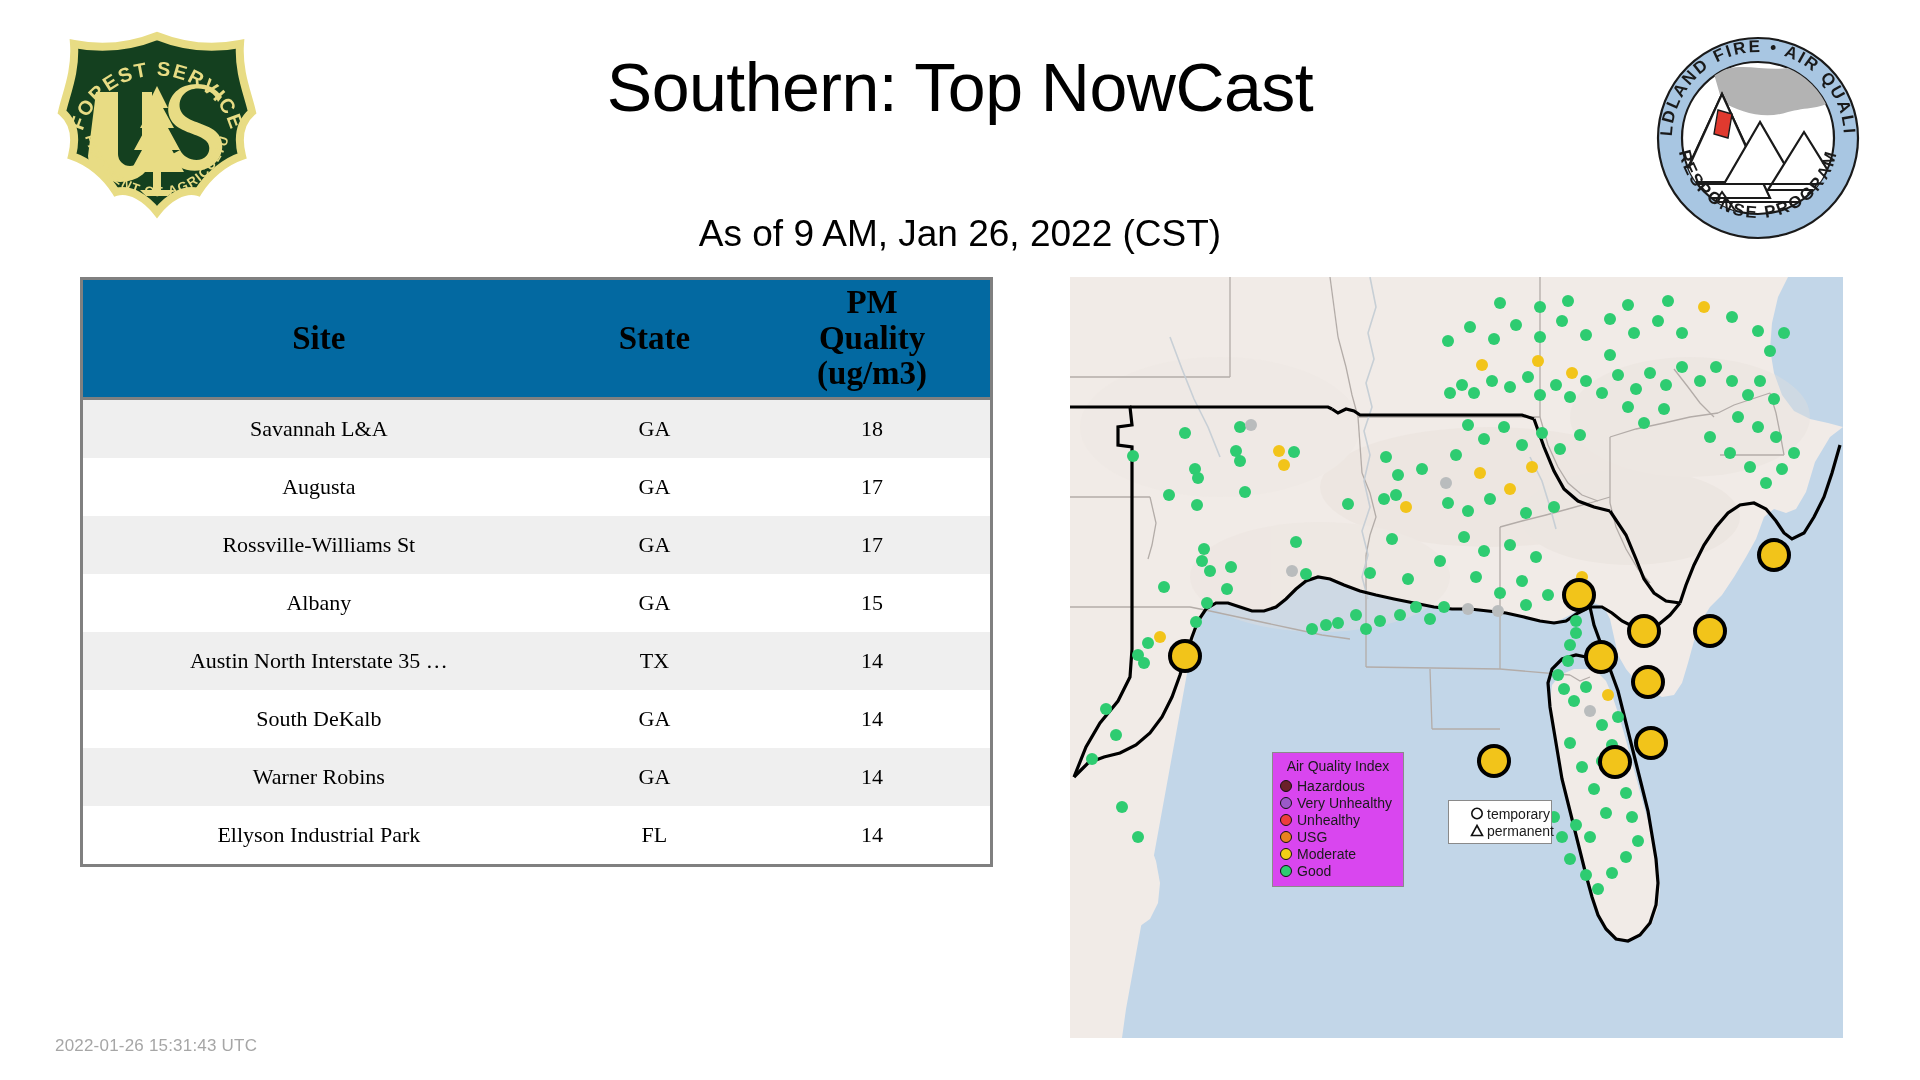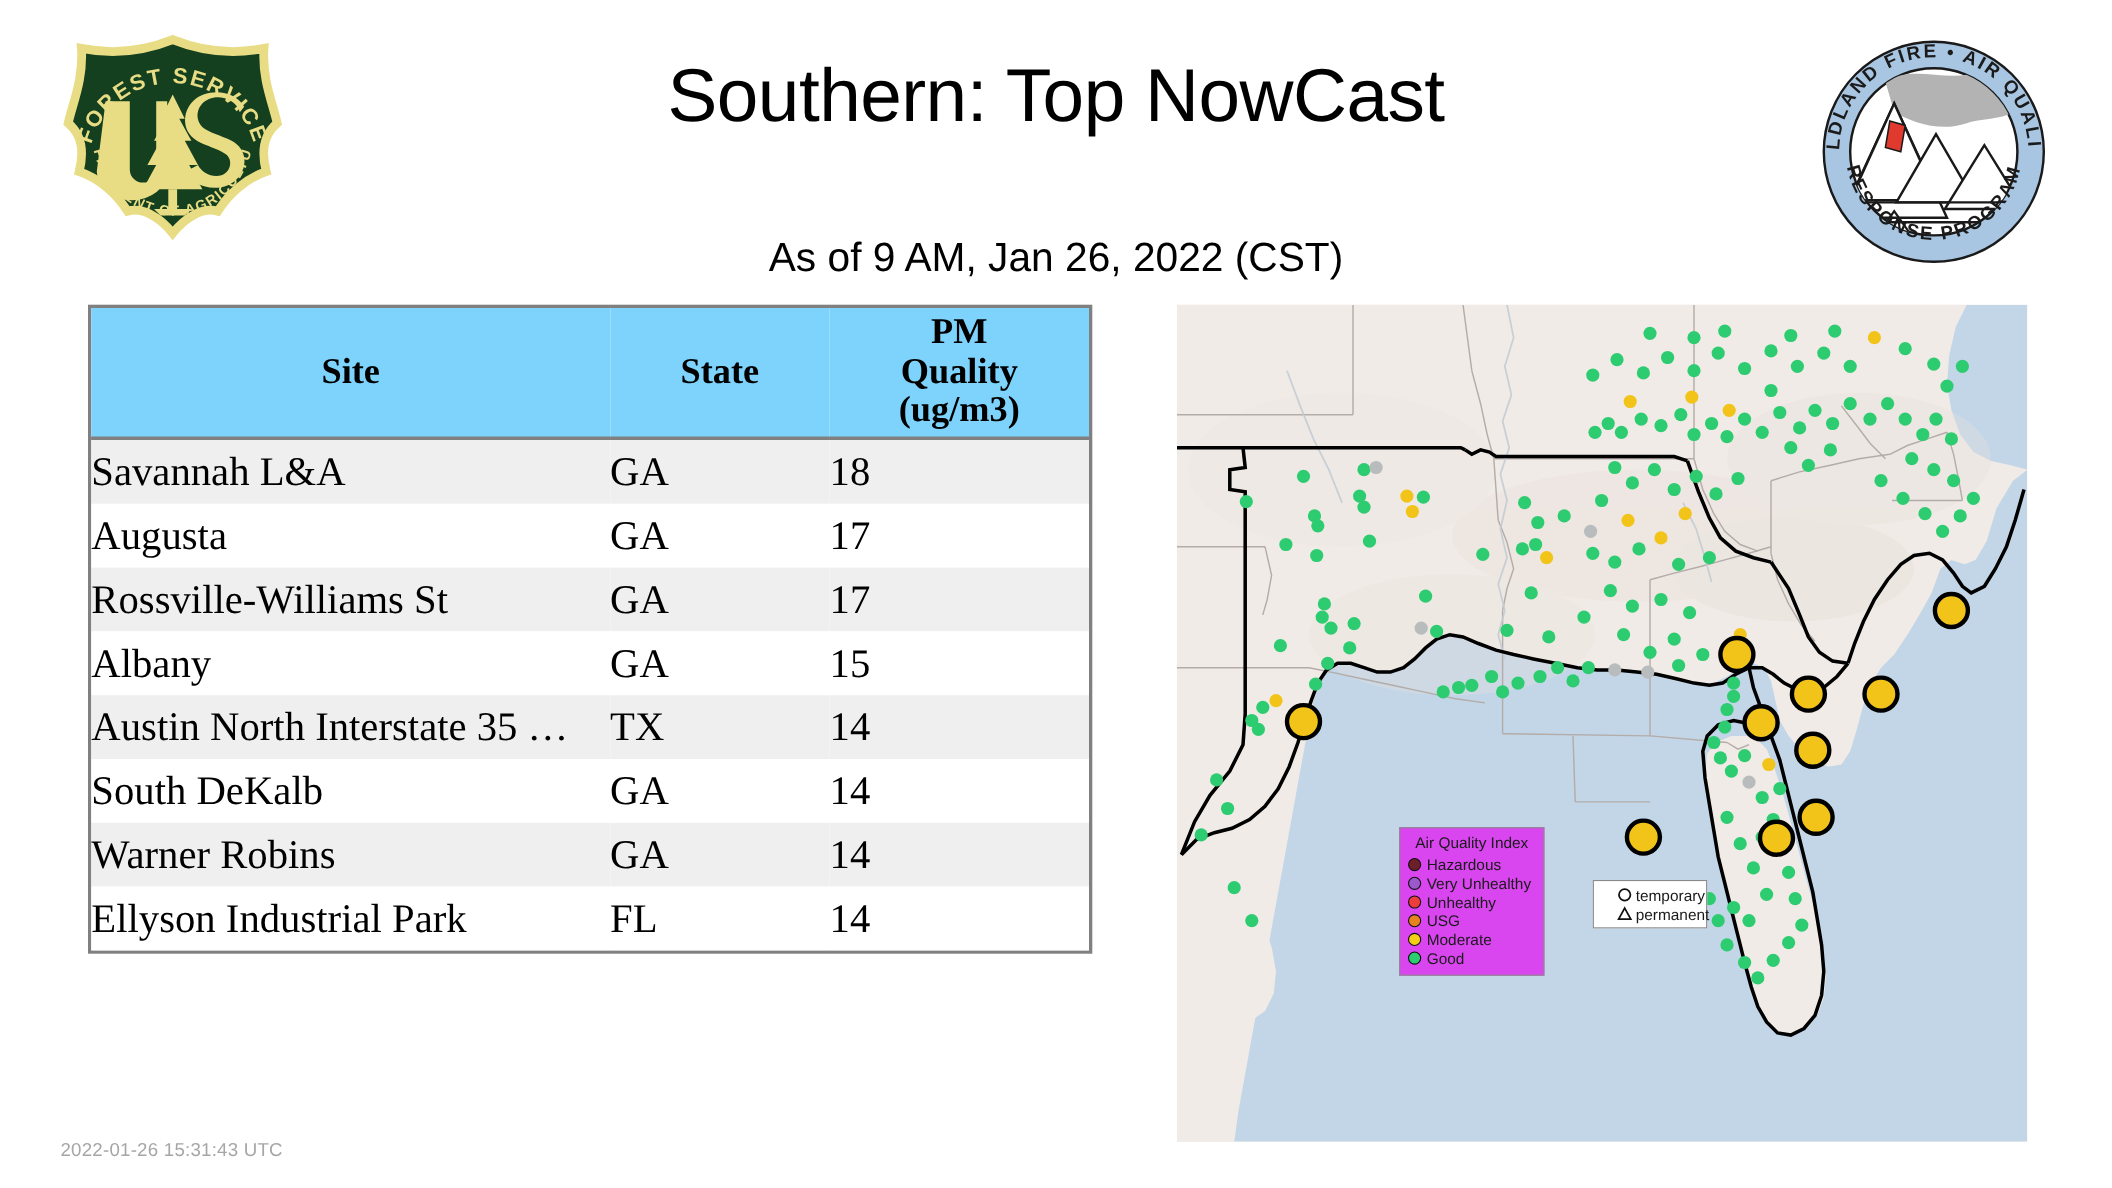--- a/index.html
+++ b/index.html
@@ -66,36 +66,37 @@
     border: 3px solid #808080;
     box-sizing: border-box;
     background: #ffffff;
   }
   table.nowcast {
     border-collapse: collapse;
     width: 100%;
     font-family: "Liberation Serif", serif;
   }
   table.nowcast thead th {
-    background: #7dd3fc;
+    background: #0369a1;
     border-bottom: 3px solid #808080;
     font-family: "Liberation Serif", serif;
     font-weight: bold;
     font-size: 33px;
     color: #000000;
     text-align: center;
     padding: 0;
     height: 117px;
     vertical-align: middle;
     line-height: 1.08;
   }
   table.nowcast tbody td {
     font-family: "Liberation Serif", serif;
-    font-size: 37px;
+    font-size: 22px;
     color: #000000;
+    text-align: center;
     height: 58px;
     padding: 0;
     vertical-align: middle;
     border: none;
   }
   table.nowcast tbody tr:nth-child(odd) { background: #efefef; }
   table.nowcast tbody tr:nth-child(even) { background: #ffffff; }
   col.c-site  { width: 52%; }
   col.c-state { width: 22%; }
   col.c-val   { width: 26%; }

